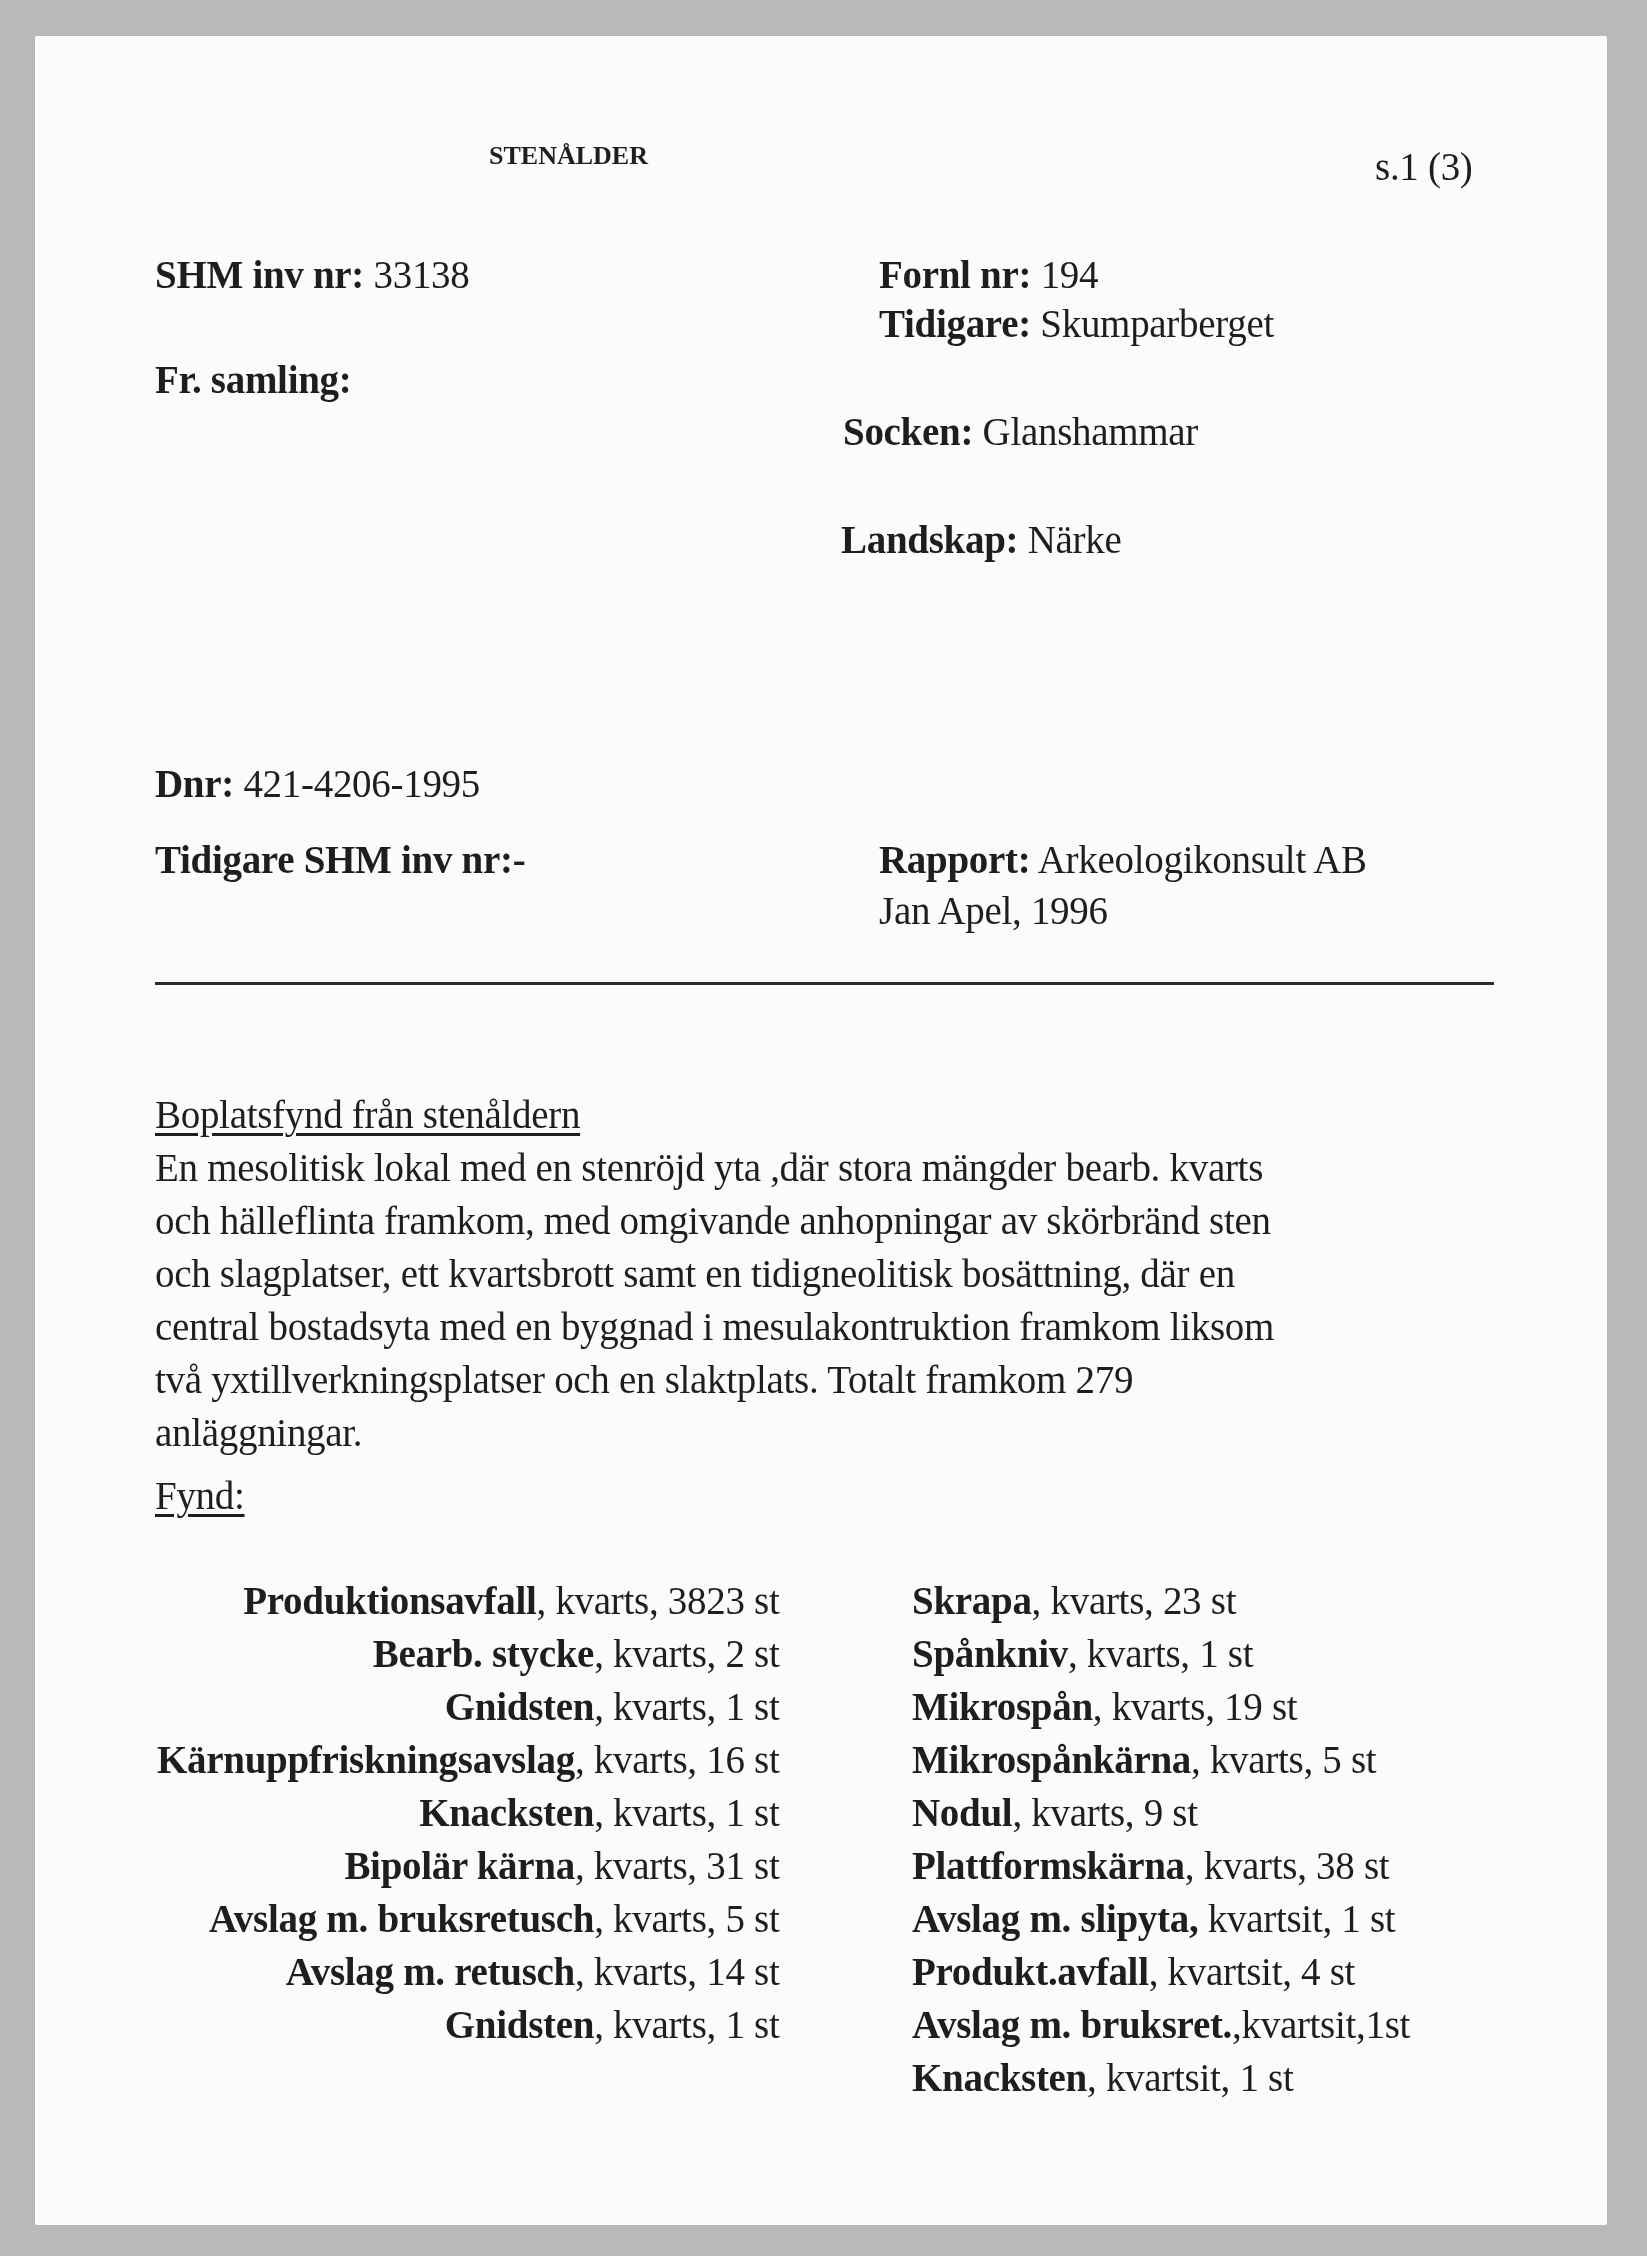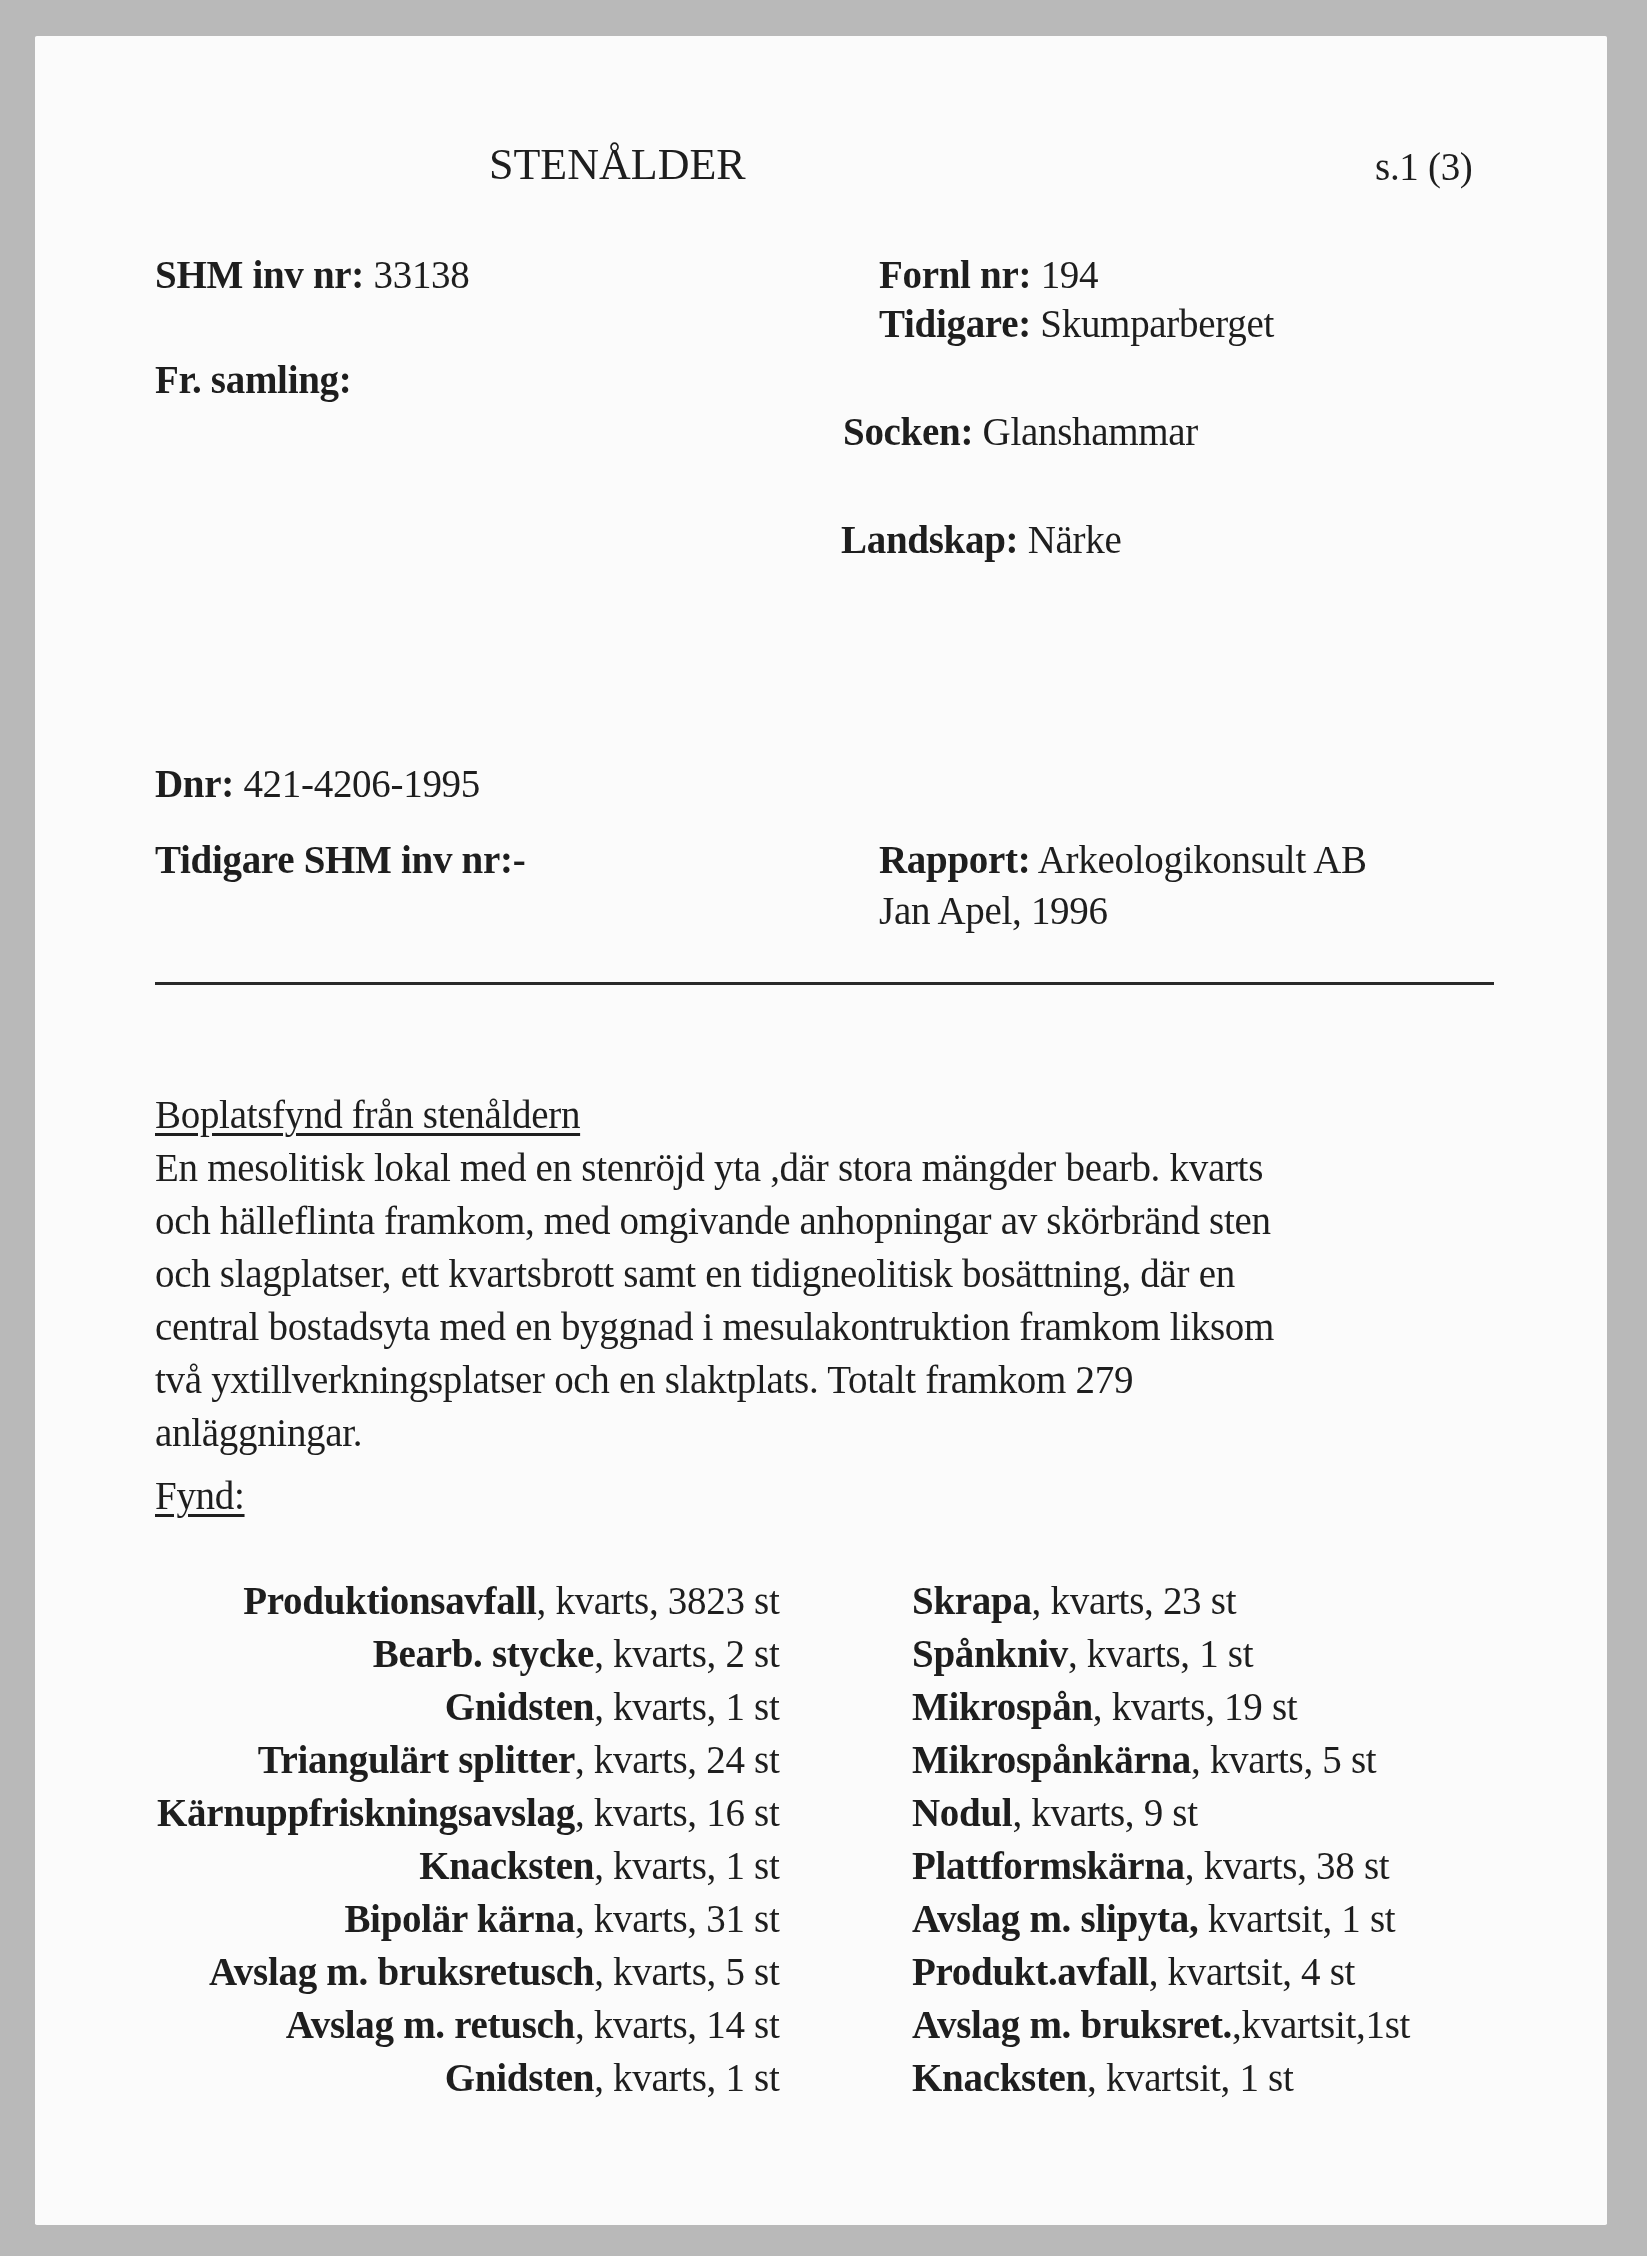--- a/index.html
+++ b/index.html
@@ -28,22 +28,22 @@
     position: absolute;
     white-space: nowrap;
     line-height: 1;
   }
   .txt {
     font-size: 39px;
     letter-spacing: -0.3px;
   }
   .b { font-weight: bold; }
   .title {
-    font-size: 44px;
-    font-weight: normal;
+    font-size: 26px;
+    font-weight: bold;
   }
   .rule {
     position: absolute;
     left: 155px;
     top: 982px;
     width: 1339px;
     height: 2.6px;
     background: #2a2a2a;
   }
   .u {
@@ -123,21 +123,20 @@
   <span>två yxtillverkningsplatser och en slaktplats. Totalt framkom 279</span>
   <span>anläggningar.</span>
 </div>
 
 <div class="abs txt u" style="left:155px; top:1476px;">Fynd:</div>
 
 <div class="finds finds-left">
   <div class="row"><span class="b">Produktionsavfall</span><span>, kvarts, 3823 st</span></div>
   <div class="row"><span class="b">Bearb. stycke</span><span>, kvarts, 2 st</span></div>
   <div class="row"><span class="b">Gnidsten</span><span>, kvarts, 1 st</span></div>
-  <div class="row"><span class="b">Triangulärt splitter</span><span>, kvarts, 24 st</span></div>
   <div class="row"><span class="b">Kärnuppfriskningsavslag</span><span>, kvarts, 16 st</span></div>
   <div class="row"><span class="b">Knacksten</span><span>, kvarts, 1 st</span></div>
   <div class="row"><span class="b">Bipolär kärna</span><span>, kvarts, 31 st</span></div>
   <div class="row"><span class="b">Avslag m. bruksretusch</span><span>, kvarts, 5 st</span></div>
   <div class="row"><span class="b">Avslag m. retusch</span><span>, kvarts, 14 st</span></div>
   <div class="row"><span class="b">Gnidsten</span><span>, kvarts, 1 st</span></div>
 </div>
 
 <div class="finds finds-right">
   <div class="row"><span class="b">Skrapa</span><span>, kvarts, 23 st</span></div>

